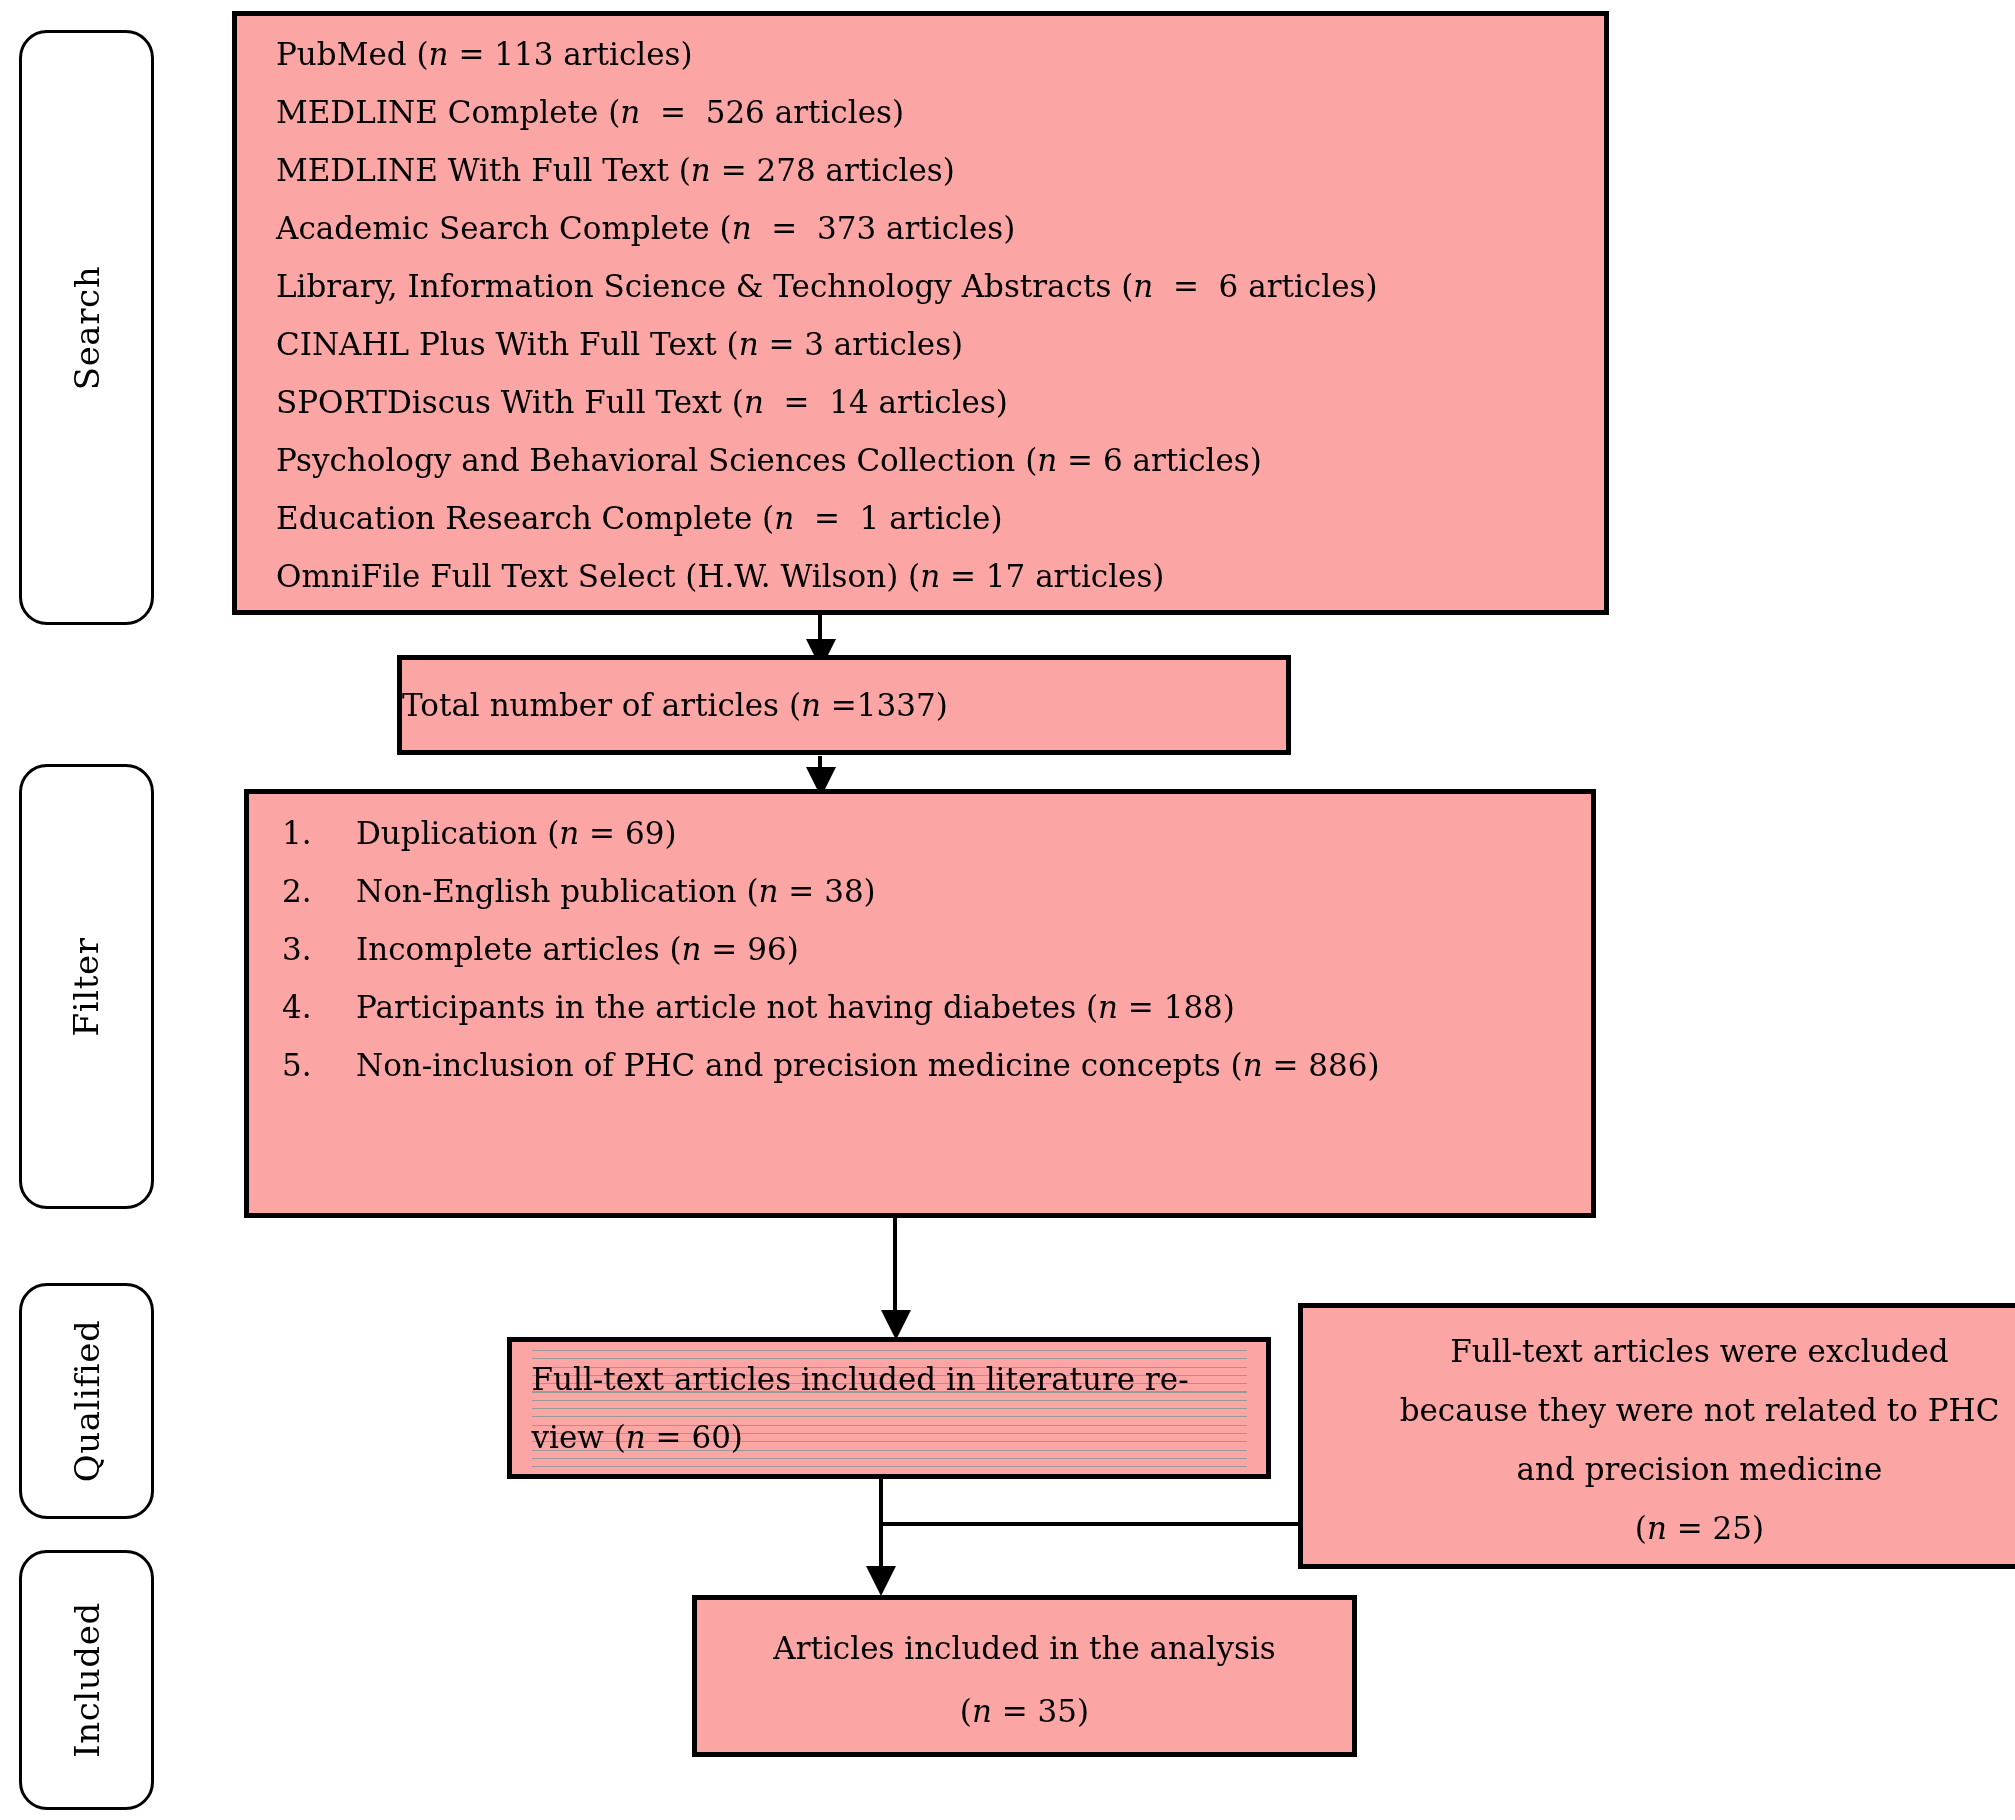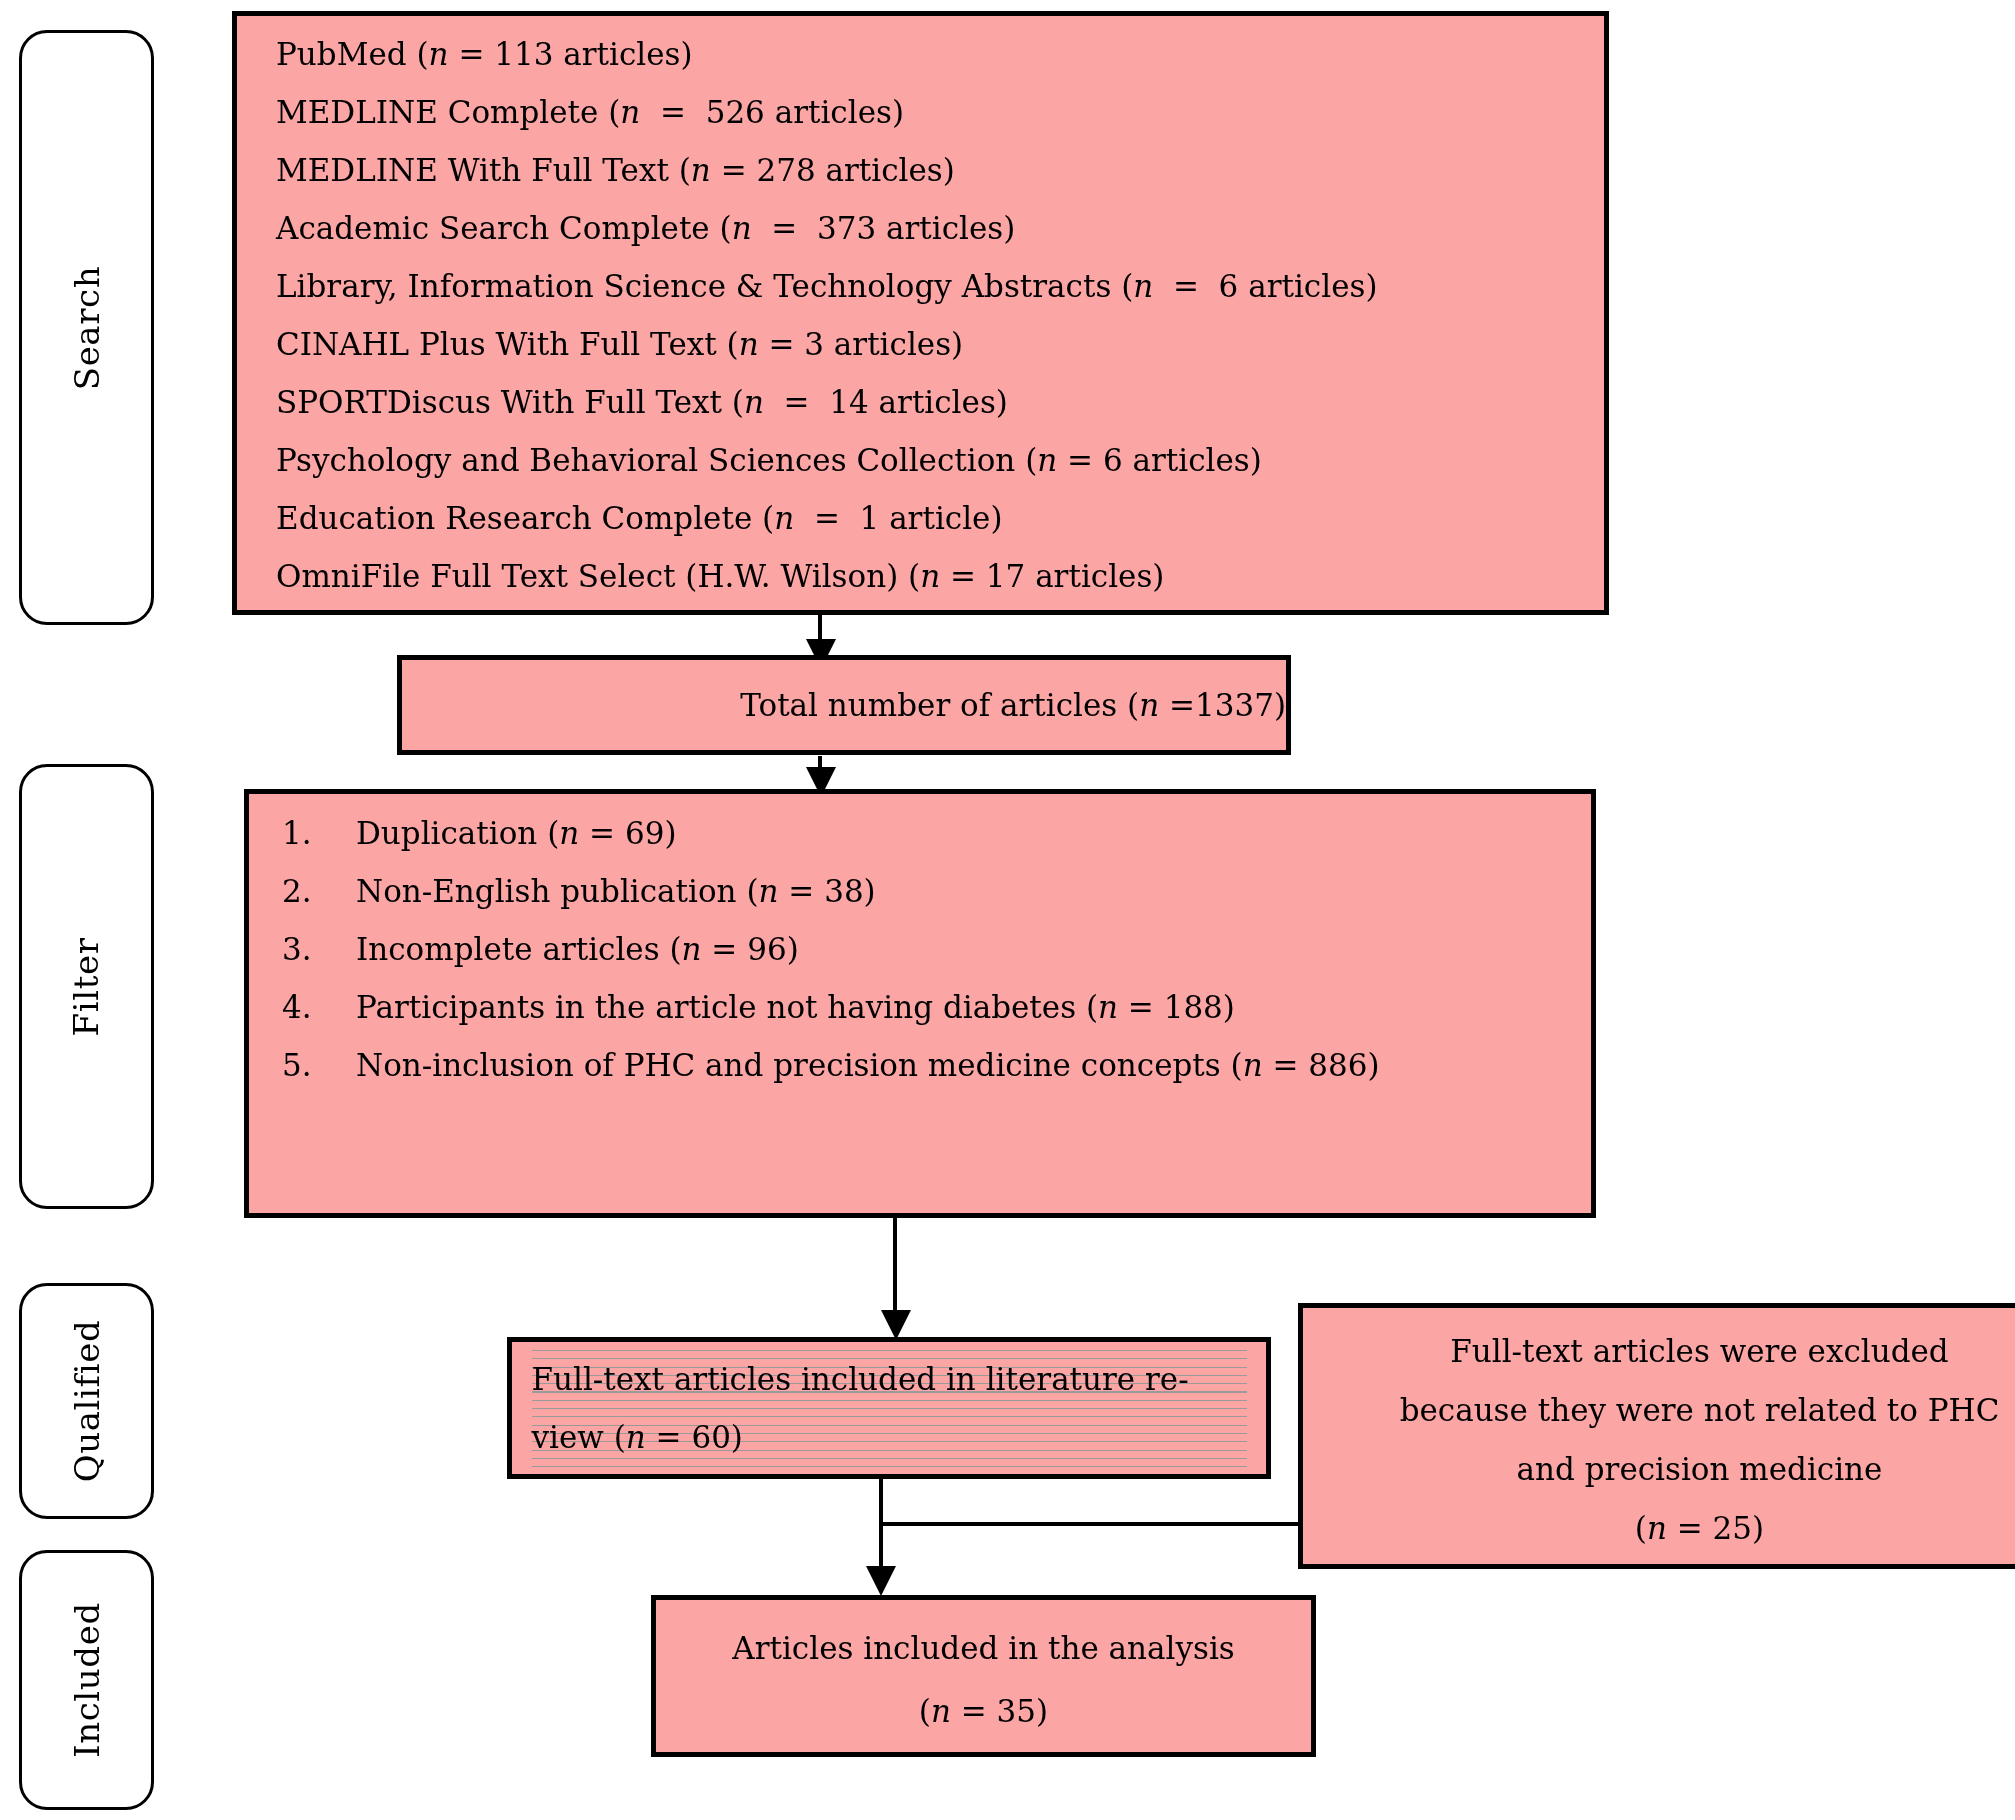--- a/index.html
+++ b/index.html
@@ -15,40 +15,40 @@
   #rail-filter{top:764px;height:445px;}
   #rail-qualified{top:1283px;height:236px;}
   #rail-included{top:1550px;height:260px;}
 
   
   .box{position:absolute;border:5.5px solid #000;box-sizing:border-box;background:#fca5a5;font-size:31px;}
   #search-box{left:232px;top:11px;width:1377px;height:604px;padding:8.8px 16.6px 0 39px;}
   .db-line{line-height:58px;white-space:pre-wrap;}
 
   #total-box{left:397px;top:655px;width:894px;height:100px;border-width:5px;
-             display:flex;align-items:center;justify-content:flex-end;}
+             display:flex;align-items:center;justify-content:flex-start;}
 
   #filter-box{left:244px;top:789px;width:1352px;height:429px;border-width:5px;
               padding:10px 30px 0 33px;overflow:hidden;}
   .fh-line{line-height:58px;white-space:pre-wrap;}
   .fl-item{display:flex;line-height:58px;}
   .fl-num{width:74px;flex:none;}
   .fl-text{white-space:pre-wrap;}
 
   #qualified-box{left:507px;top:1337px;width:764px;height:142px;
                  display:flex;align-items:center;justify-content:center;}
   .stripes{width:calc(100% - 39px);height:117px;text-align:left;
            background:repeating-linear-gradient(to bottom,#9a9a9a 0 1.1px,transparent 1.1px 8.3px);
            display:flex;flex-direction:column;justify-content:center;}
   .q-line{line-height:58px;}
 
   #excluded-box{left:1298px;top:1303px;width:803px;height:266px;padding-top:14.3px;text-align:center;}
   .ex-line{line-height:59px;}
 
-  #included-box{left:651px;top:1595px;width:665px;height:162px;border-width:5px;
+  #included-box{left:692px;top:1595px;width:665px;height:162px;border-width:5px;
                 padding-top:16.6px;text-align:center;}
   .in-line{line-height:63px;}
 
   
   .vline,.hline{position:absolute;background:#000;}
   .arrowhead{position:absolute;width:0;height:0;
              border-left:15px solid transparent;border-right:15px solid transparent;
              border-top:30px solid #000;}
   #stem1{left:818px;top:615px;width:4.4px;height:28px;}
   #head1{left:806px;top:639px;}

